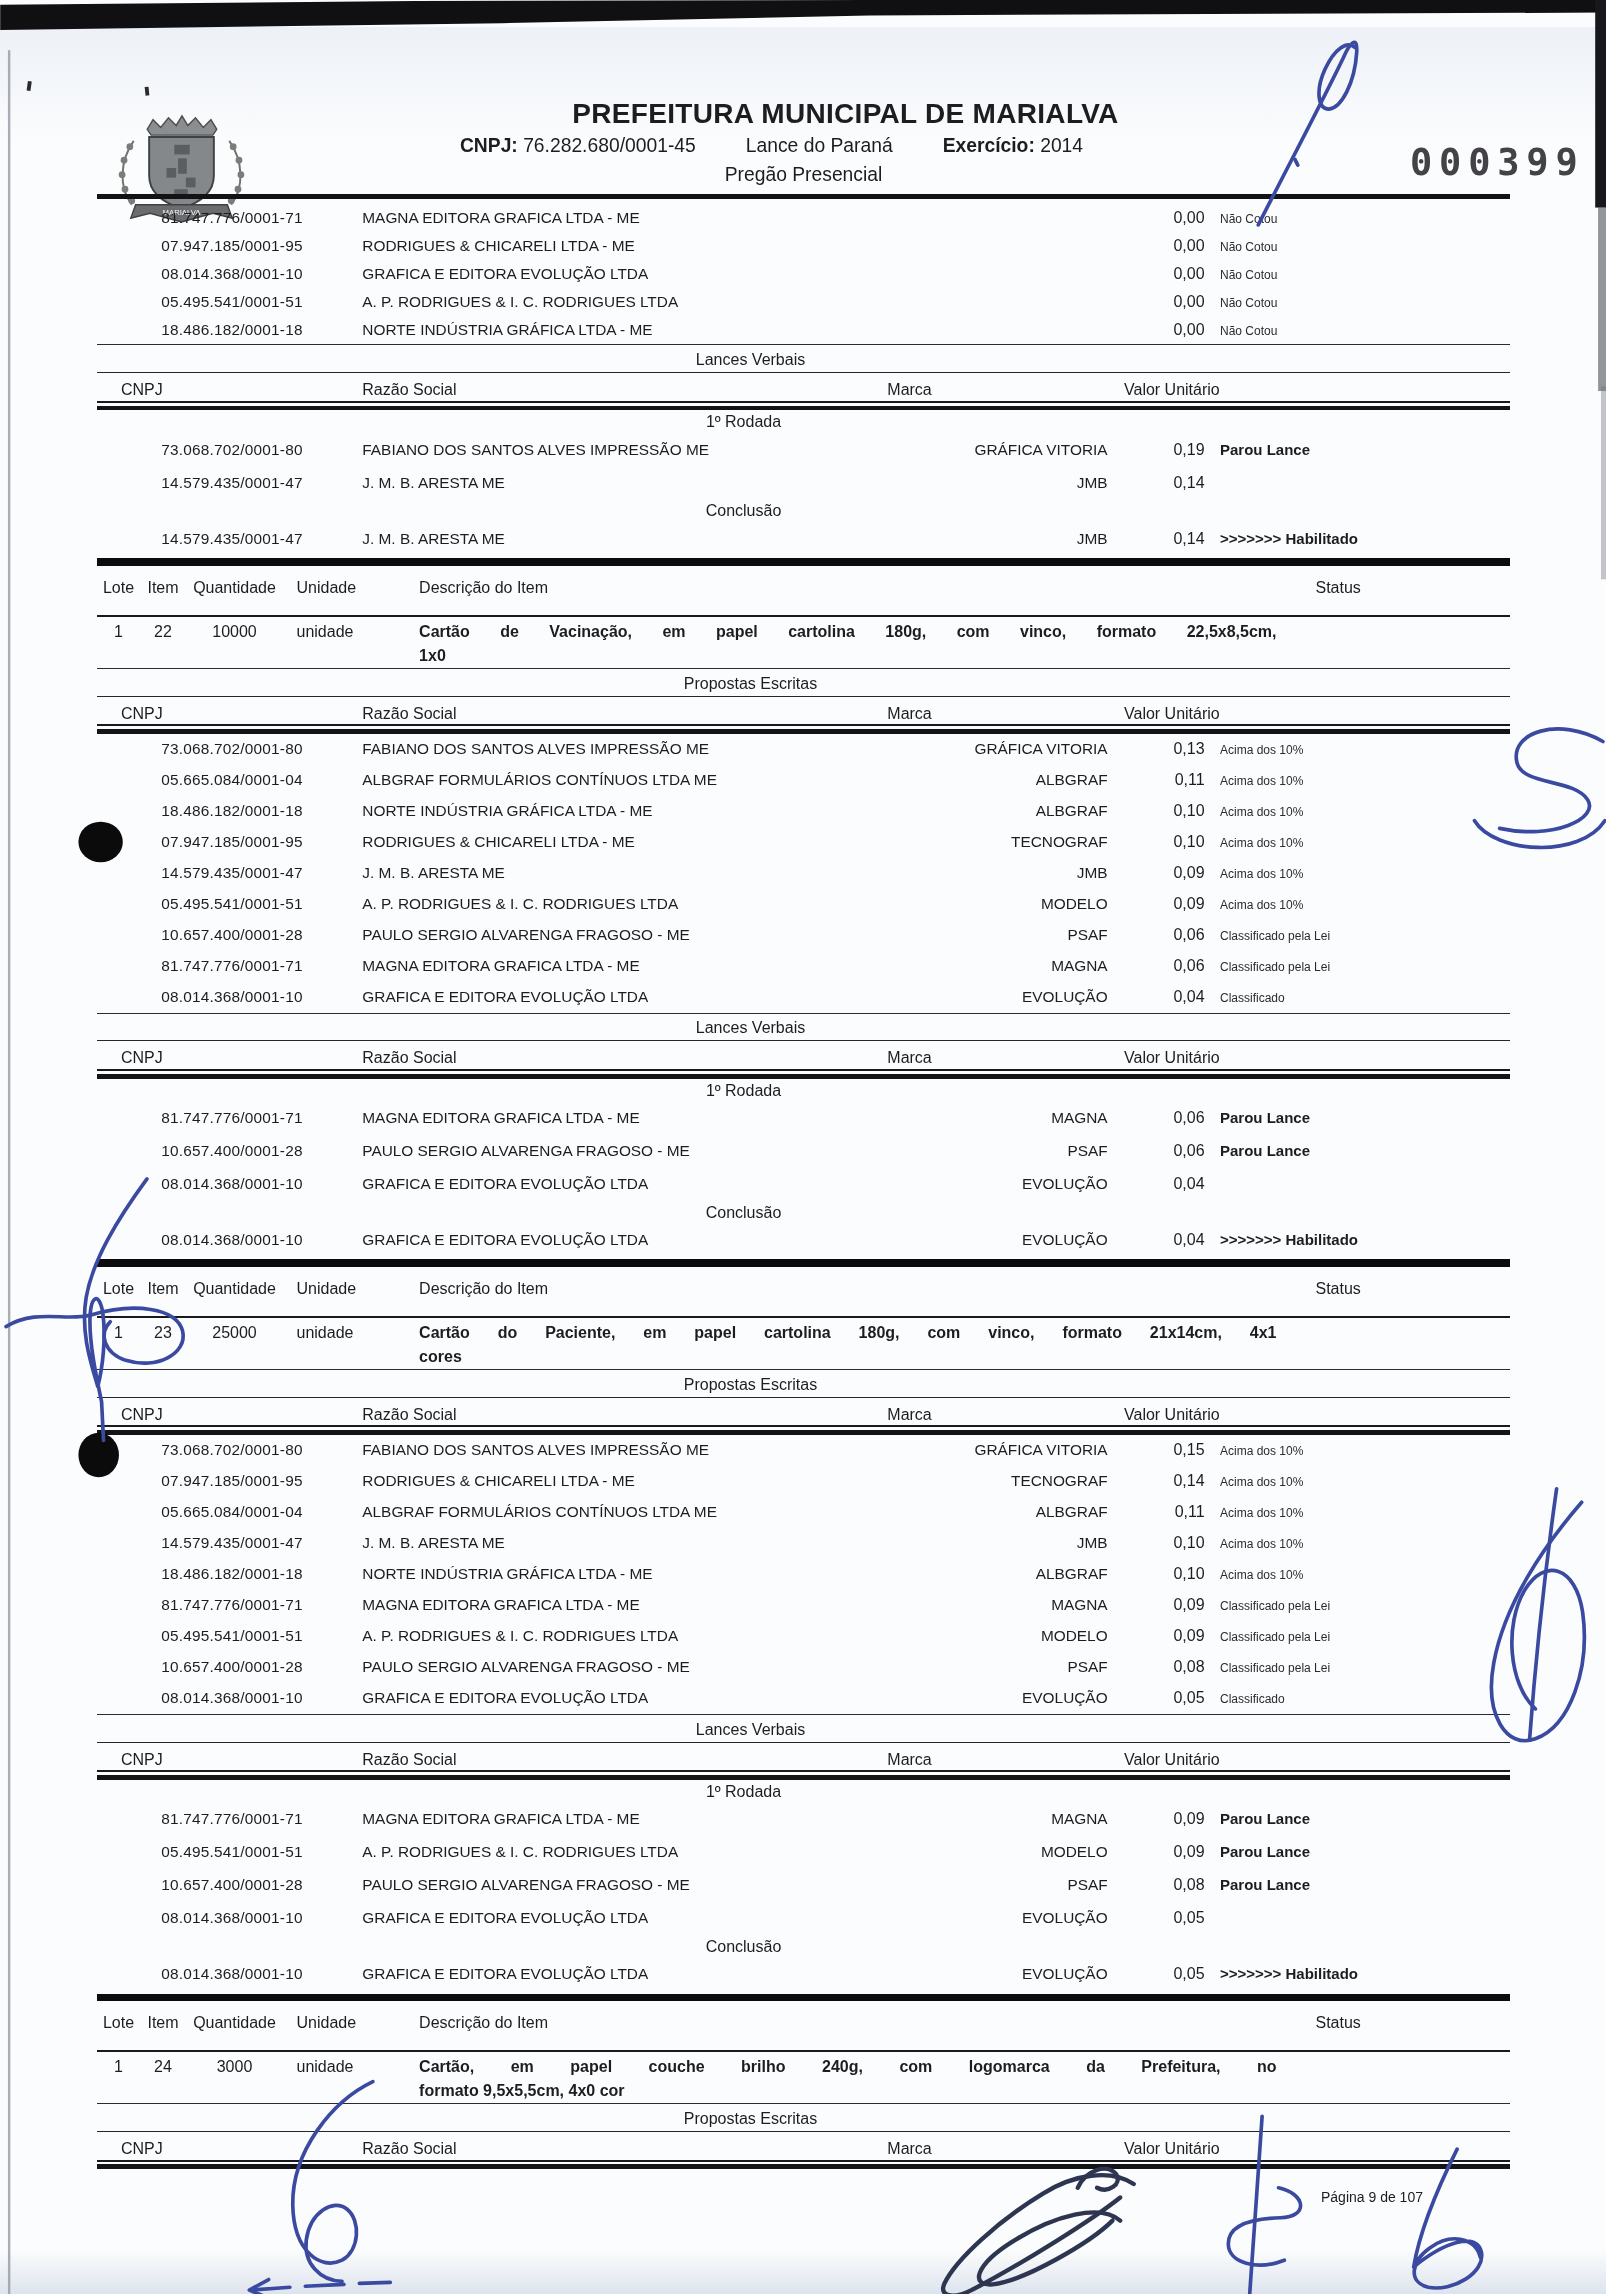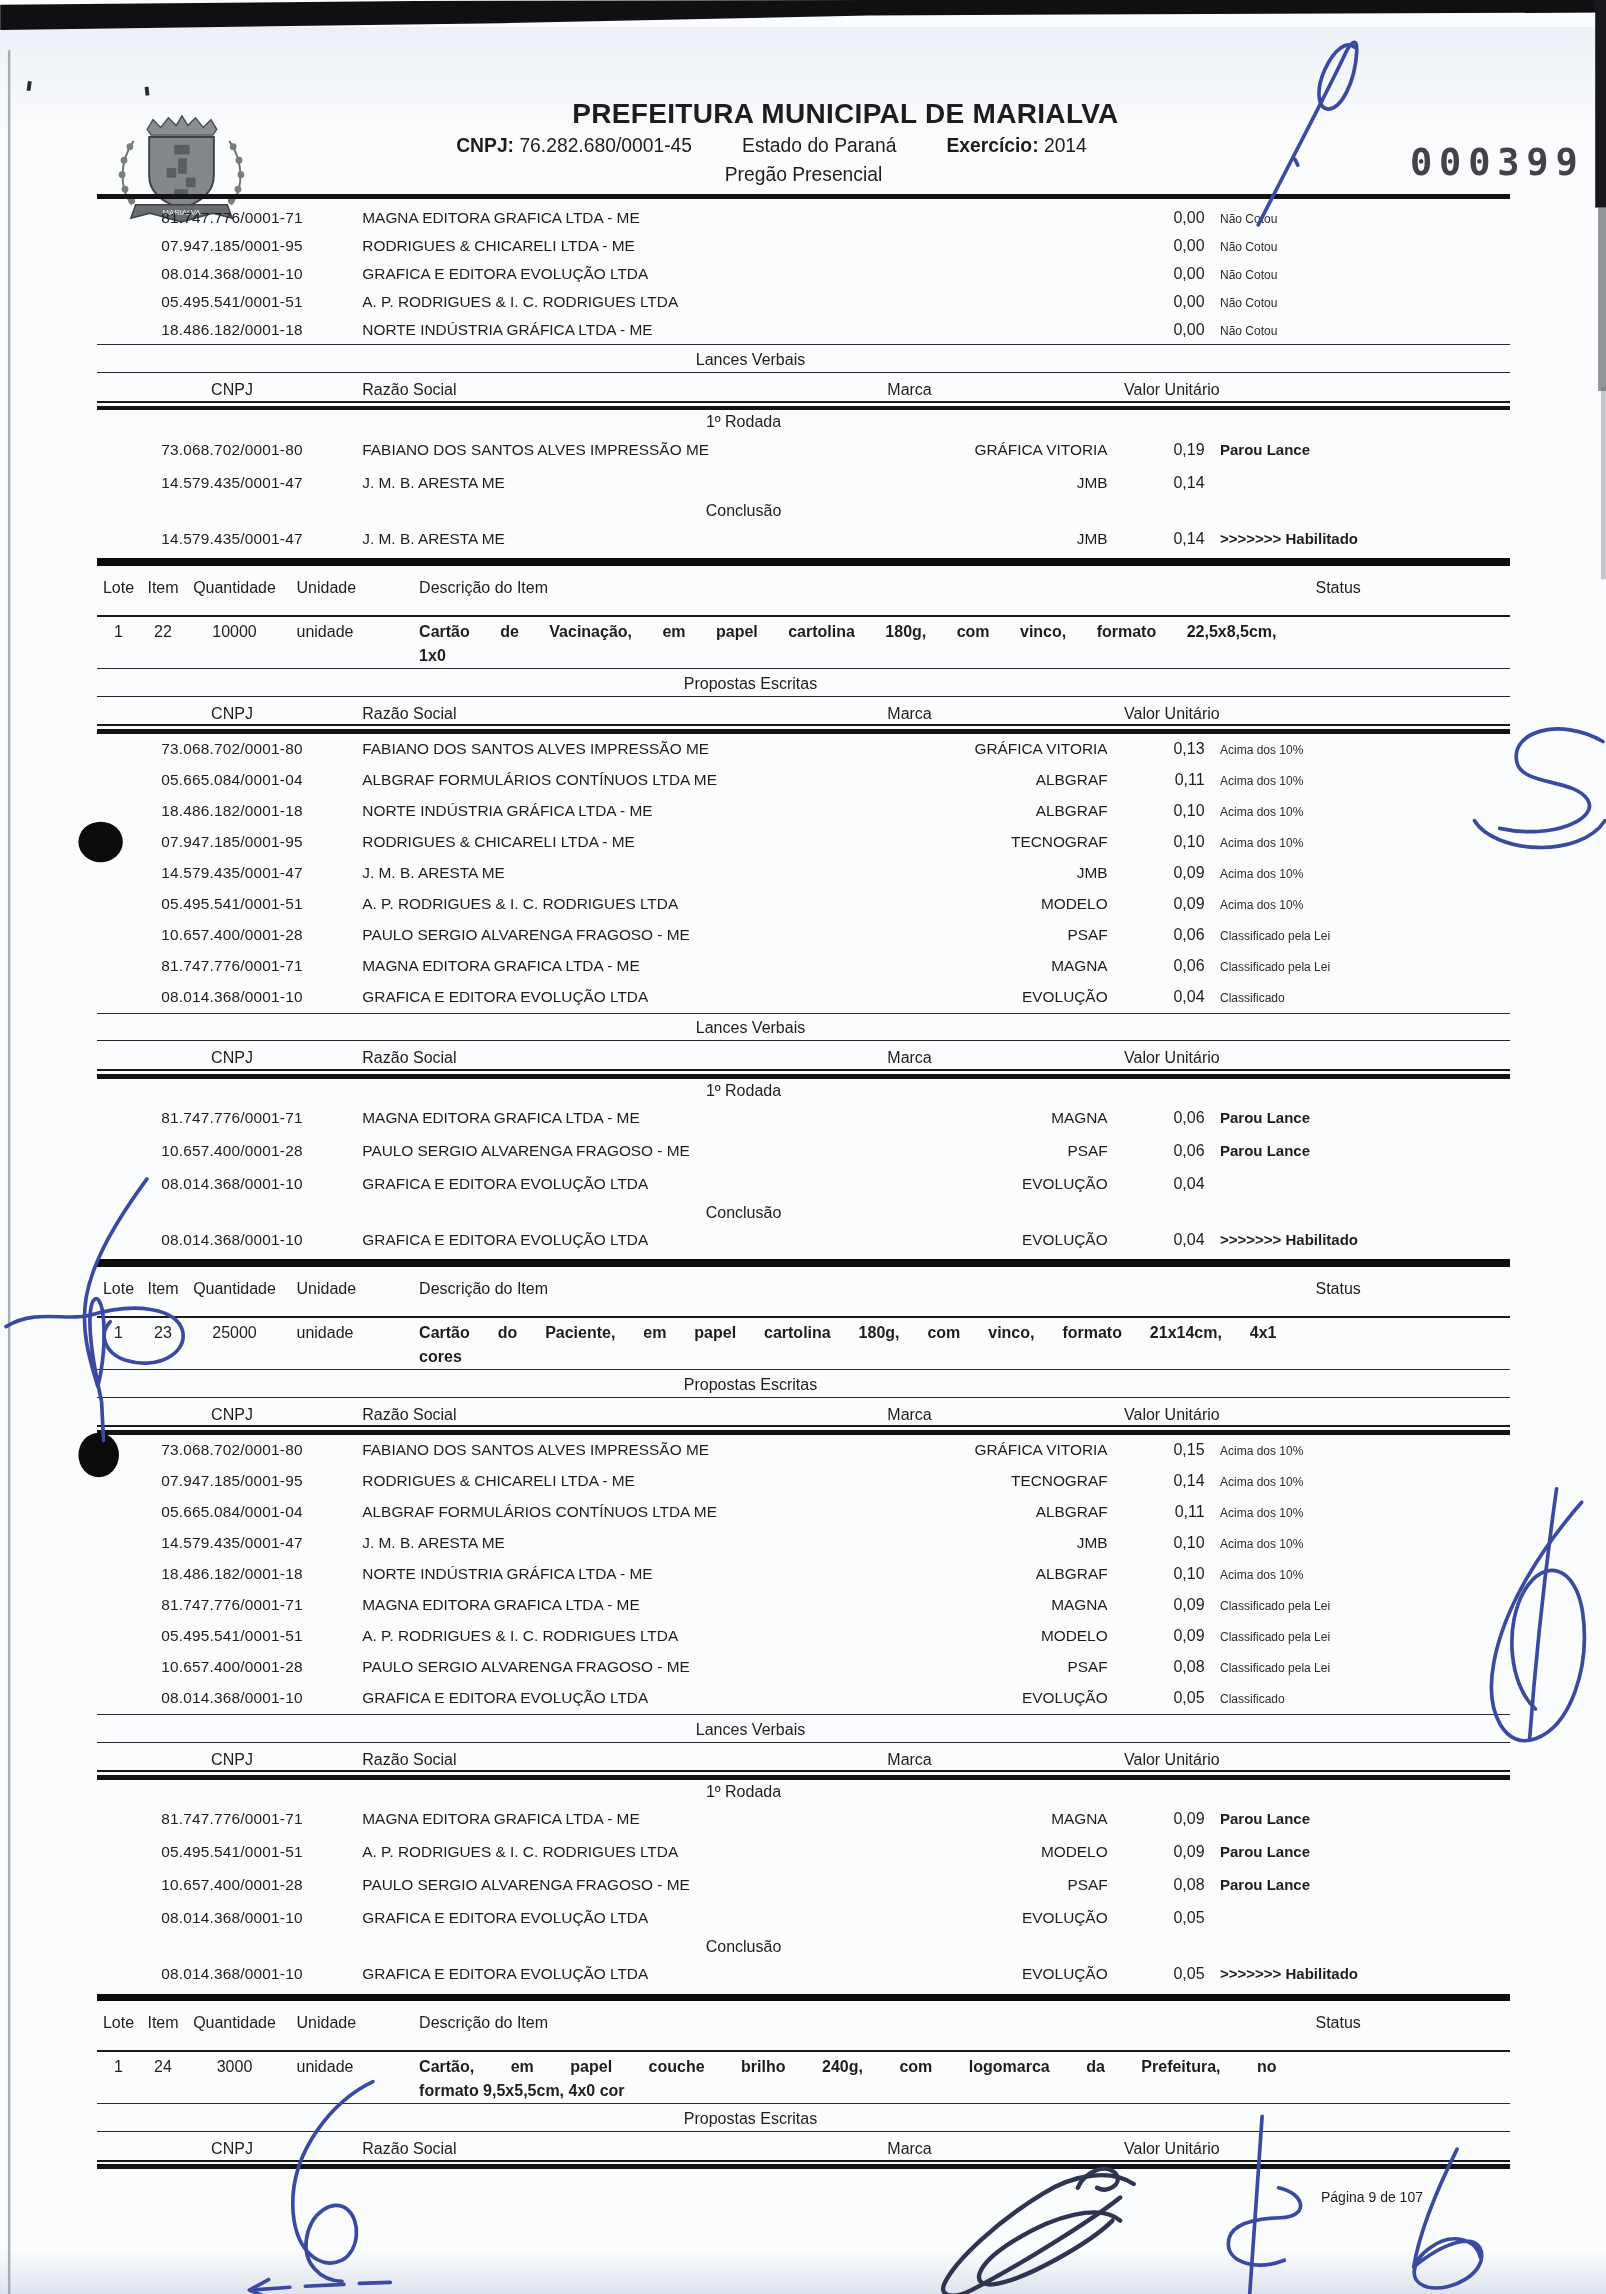--- a/index.html
+++ b/index.html
@@ -22,21 +22,21 @@
   
   .thin{border-top:1.7px solid #2b2b2f;}
   .thick{height:4.3px;background:#141416;margin-top:2.9px;}
   .xthick{height:7.7px;background:#0c0c0e;margin-top:2.9px;}
   .sec-title{height:23px;line-height:21px;font-size:16px;text-align:center;border-bottom:1.5px solid #27272b;margin-top:3.9px;}
   .sec-title span{display:inline-block;transform:translateX(-53px);}
   .round-label{height:23px;line-height:23px;font-size:16px;text-align:center;}
   .round-label span{display:inline-block;transform:translateX(-60px);}
 
   .cols-header{display:flex;align-items:flex-end;height:26px;padding:0 0 1.9px 24px;border-bottom:2.4px solid #1a1a1d;font-size:16px;}
-  .hc-cnpj{width:222px;text-align:center;}
+  .hc-cnpj{width:222px;}
   .hc-name{flex:1;padding-left:19.3px;}
   .hc-marca{width:227px;}
   .hc-val{width:386px;padding-left:9.7px;}
 
   .trow{display:flex;align-items:center;padding-left:24px;font-size:15.4px;}
   .h29{height:28px;} .h32{height:31px;} .h34{height:33px;}
   .c-cnpj{width:222px;text-align:center;letter-spacing:0.2px;}
   .c-name{flex:1;padding-left:19.3px;white-space:nowrap;}
   .c-marca{width:227px;text-align:right;}
   .c-val{width:97px;text-align:right;font-size:16px;}
@@ -98,21 +98,21 @@
     <text x="87.5" y="115" text-anchor="middle" font-size="8" fill="#f2f2f2" font-family="Liberation Sans, sans-serif">MARIALVA</text>
   </svg>
 
   <div class="stamp">000399</div>
 
   <div class="content">
 
     <div class="hline doc-title">PREFEITURA MUNICIPAL DE MARIALVA</div>
     <div class="doc-sub">
       <span><b>CNPJ:</b>&nbsp;<span>76.282.680/0001-45</span></span>
-      <span>Estado do Paraná</span>
+      <span>Lance do Paraná</span>
       <span><b>Exercício:</b>&nbsp;<span>2014</span></span>
     </div>
     <div class="doc-pregao">Pregão Presencial</div>
     <div class="hrule"></div>
 
     <div style="margin-top:5.8px;">
 
         <div class="trow h29">
           <span class="c-cnpj">81.747.776/0001-71</span>
           <span class="c-name">MAGNA EDITORA GRAFICA LTDA - ME</span>

